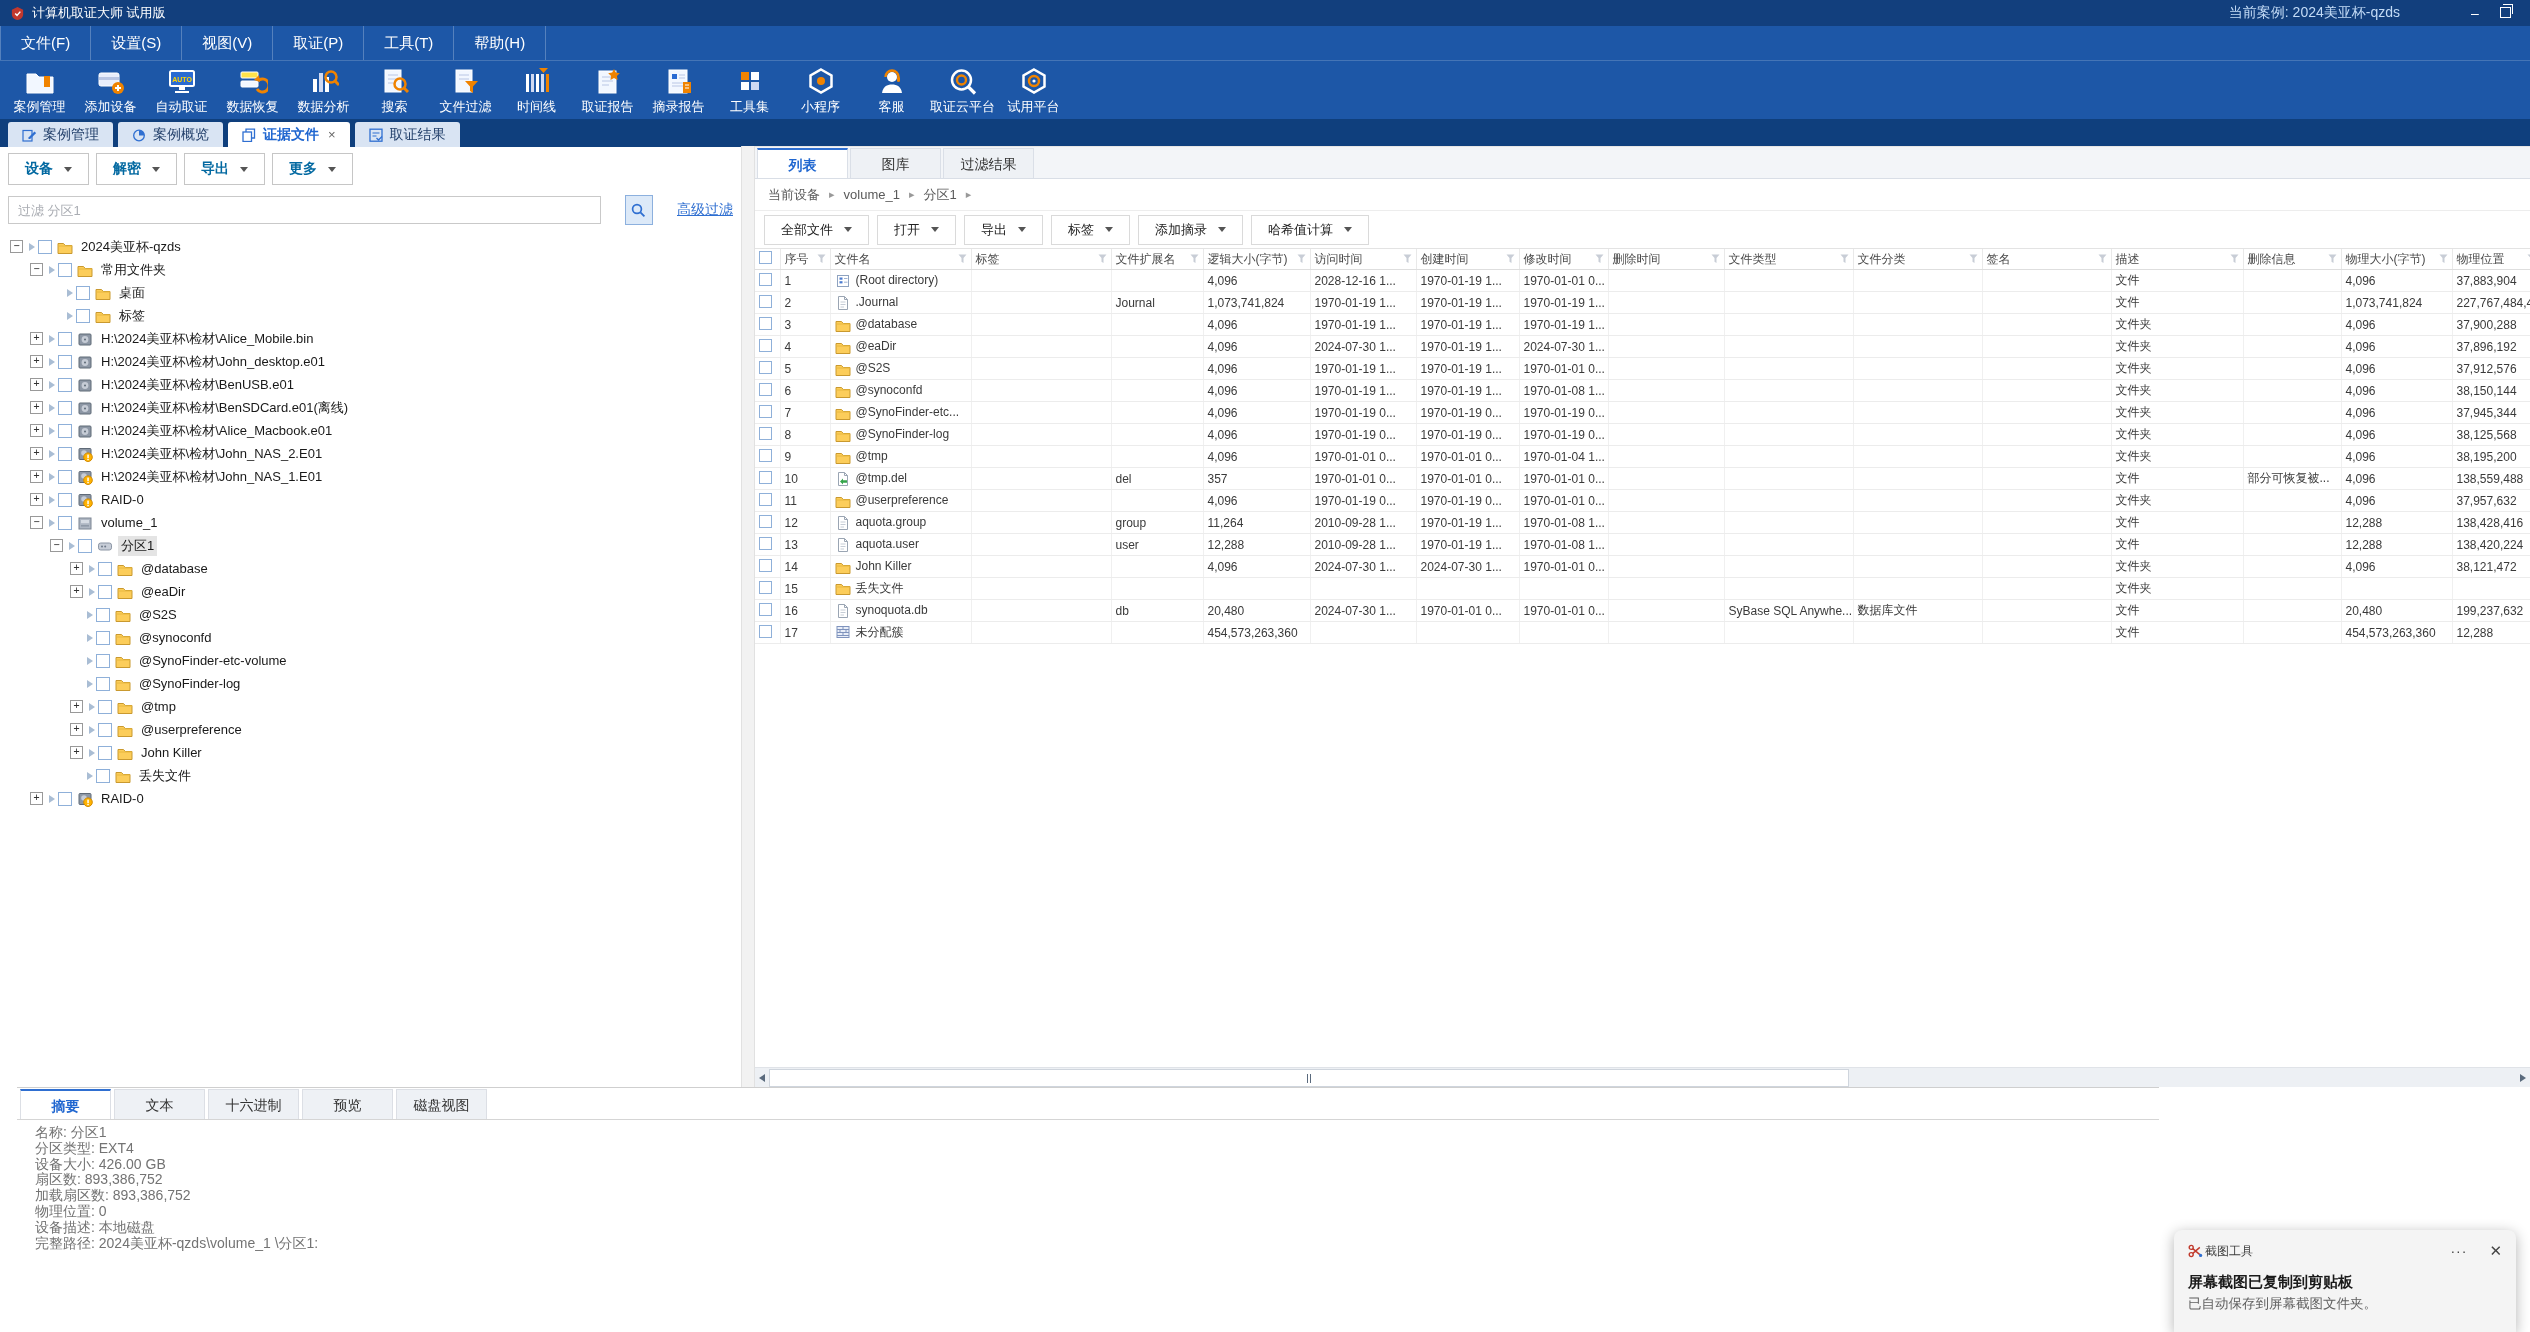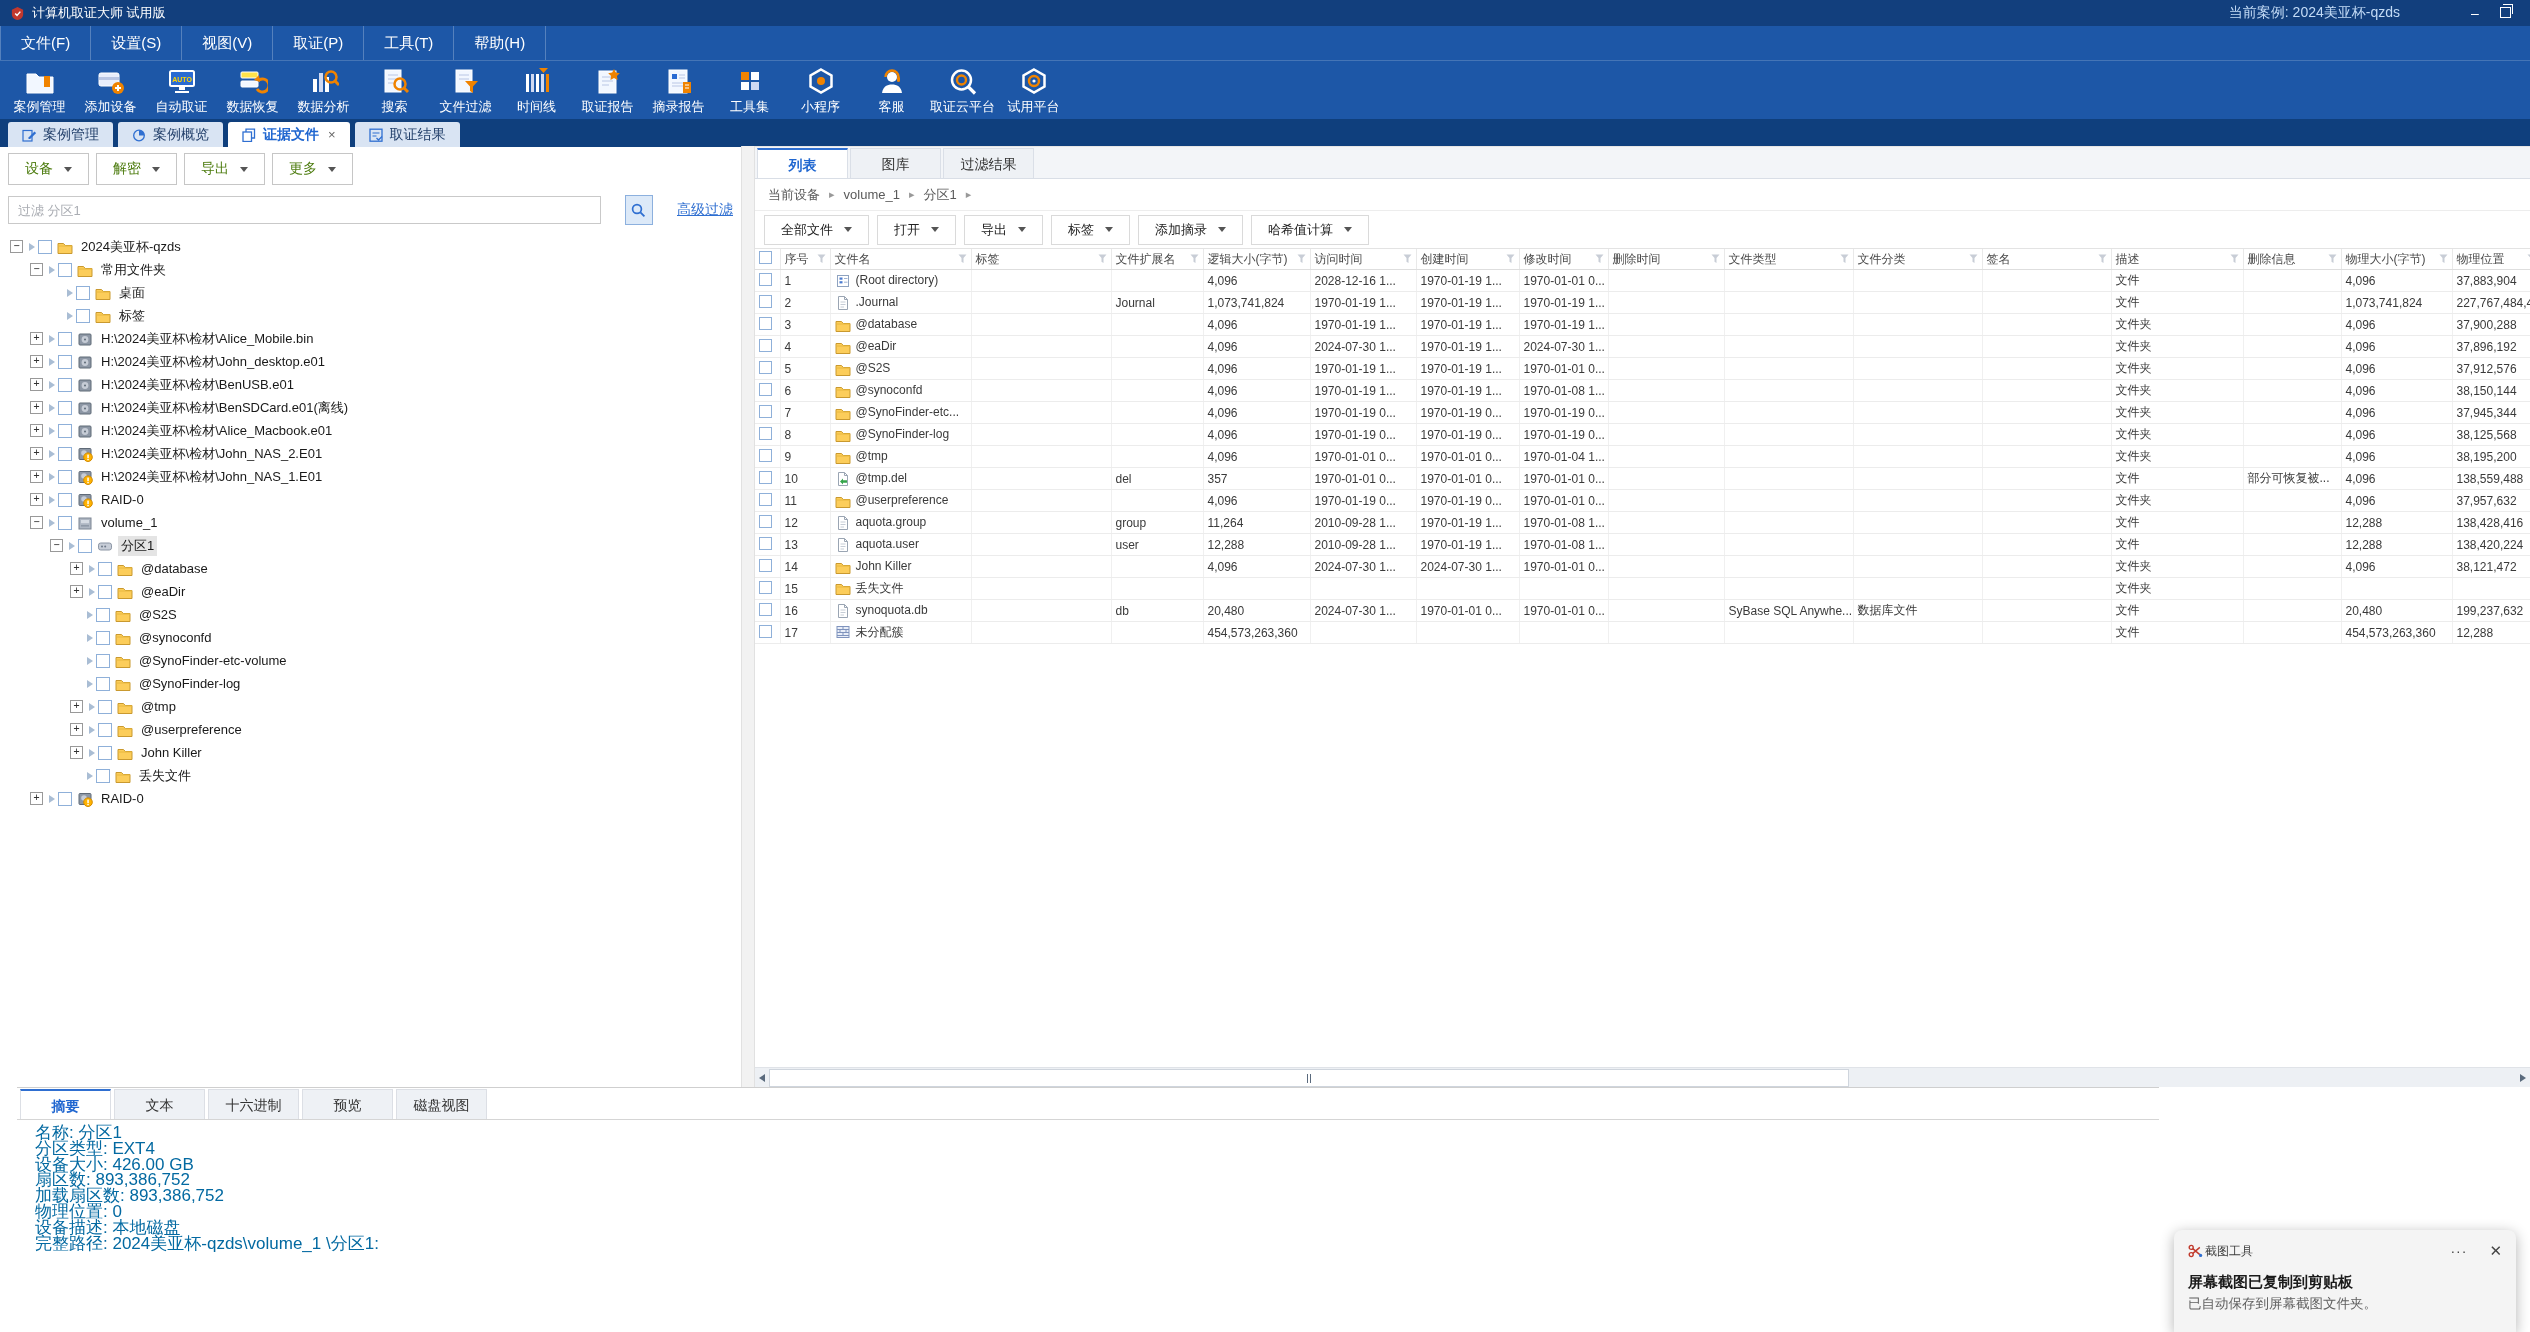--- a/index.html
+++ b/index.html
@@ -33,21 +33,21 @@
   .doctab .closex{color:#666;font-size:13px;font-weight:normal;margin-left:2px;}
 
   
   .main{position:absolute;top:146px;left:0;width:2530px;height:941px;display:flex;}
   .left-panel{width:741px;position:relative;overflow:hidden;}
   .splitter{width:12px;background:#f2f2f2;border-left:1px solid #e1e1e1;border-right:1px solid #e1e1e1;}
   .right-panel{flex:1;display:flex;flex-direction:column;overflow:hidden;border-top:1px solid #e5e5e5;}
 
   
   .lp-buttons{padding:7px 8px 4px;display:flex;gap:7px;}
-  .lp-btn{width:79px;height:30px;border:1px solid #c6c6c6;background:#fff;display:flex;align-items:center;justify-content:center;gap:11px;font-size:14px;color:#4d7c0f;}
+  .lp-btn{width:79px;height:30px;border:1px solid #c6c6c6;background:#fff;display:flex;align-items:center;justify-content:center;gap:11px;font-size:14px;color:#0369a1;font-weight:bold;}
   .caret{width:0;height:0;border-left:4px solid transparent;border-right:4px solid transparent;border-top:5px solid #555;}
   .lp-filter{display:flex;align-items:center;padding:6px 8px 2px;gap:24px;}
   .filter-input{width:612px;height:26px;border:1px solid #c9c9c9;padding:0 9px;font-size:13px;color:#333;outline:none;}
   .filter-input::placeholder{color:#aaadb3;}
   .search-btn{width:28px;height:28px;background:#dce9f8;border:1px solid #8cb0de;display:flex;align-items:center;justify-content:center;}
   .adv-link{color:#2f6fd1;text-decoration:underline;font-size:14px;white-space:nowrap;}
   .tree{margin-top:8px;font-size:13px;color:#191919;}
   .tnode{height:23px;display:flex;align-items:center;white-space:nowrap;}
   .expander{width:11px;height:11px;border:1px solid #999;background:#fff;font-size:10px;line-height:9px;text-align:center;color:#333;flex:none;font-family:"DejaVu Sans Mono",monospace;}
   .exp-none{width:11px;height:11px;border:none;background:transparent;flex:none;}
@@ -80,21 +80,21 @@
   .tri-l{width:0;height:0;border-top:4px solid transparent;border-bottom:4px solid transparent;border-right:6px solid #5a6a7d;}
   .tri-r{width:0;height:0;border-top:4px solid transparent;border-bottom:4px solid transparent;border-left:6px solid #5a6a7d;}
   .hs-thumb{position:absolute;left:14px;top:1px;width:1078px;height:16px;background:#fff;border:1px solid #cfd5dd;display:flex;align-items:center;justify-content:center;gap:2px;}
   .hs-thumb i{display:block;width:1px;height:9px;background:#5a6a7d;}
 
   
   .bottom-panel{position:absolute;top:1087px;left:17px;width:2142px;height:245px;border-top:1px solid #cfcfcf;background:#fff;}
   .b-tabs{height:31px;border-bottom:1px solid #d5d5d5;display:flex;align-items:flex-end;padding-left:3px;gap:3px;}
   .btab{width:91px;text-align:center;height:30px;line-height:30px;font-size:14px;background:#eef1f5;border:1px solid #dcdfe5;border-bottom:none;color:#333;box-sizing:border-box;}
   .btab.active{background:#fff;color:#1f66d0;border-top:2px solid #2f6fd1;font-weight:bold;}
-  .summary{padding:5px 18px;font-size:17px;color:#0369a1;line-height:15.8px;}
+  .summary{padding:5px 18px;font-size:14px;color:#737373;line-height:15.8px;}
 
   
   .toast{position:absolute;right:14px;bottom:0;width:342px;height:102px;background:#f4f4f4;border-radius:8px 8px 0 0;box-shadow:0 3px 14px rgba(0,0,0,.3);}
   .toast-head{display:flex;align-items:center;padding:12px 14px 0;font-size:12px;color:#3c3c3c;gap:2px;}
   .toast-head .sp{flex:1;}
   .toast-dots{color:#444;font-size:14px;letter-spacing:1px;}
   .toast-close{color:#444;font-size:15px;margin-left:20px;}
   .toast-msg{padding:13px 14px 0;font-size:15px;font-weight:bold;color:#1a1a1a;}
   .toast-sub{padding:3px 14px;font-size:13.5px;color:#5f5f5f;}
 </style>

